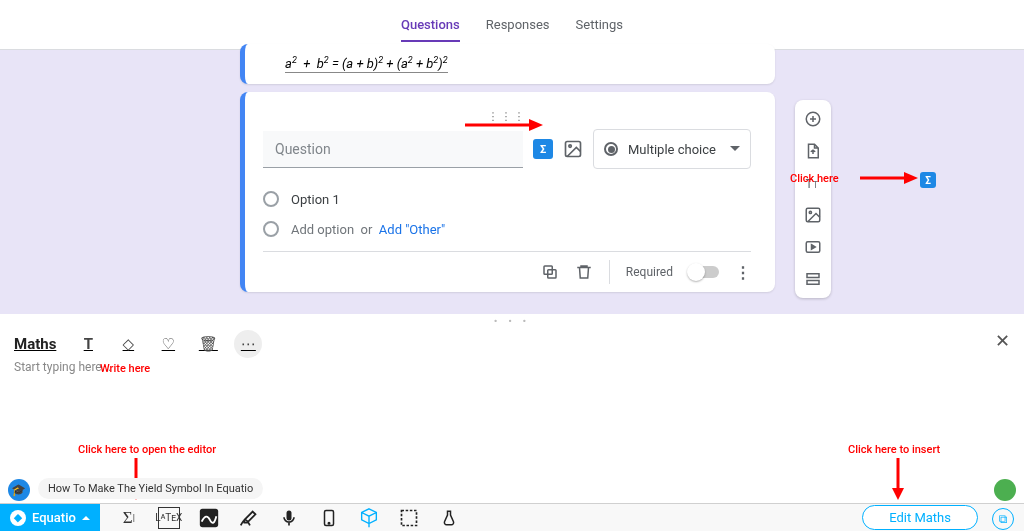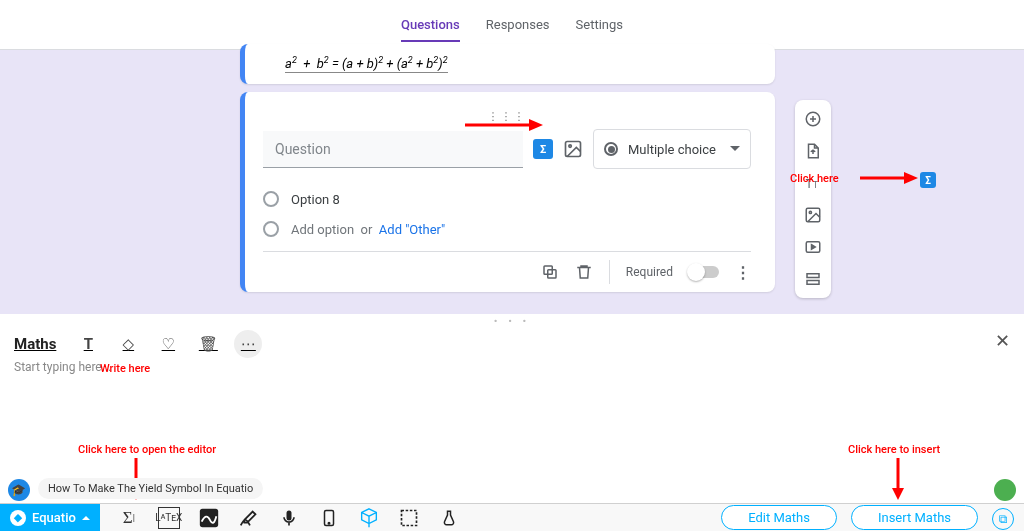--- a/index.html
+++ b/index.html
@@ -87,21 +87,21 @@
       </svg>
     <div class="qtype">
       <span class="radio-dot"></span>
       <span>Multiple choice</span>
       <span class="caret"></span>
     </div>
   </div>
   <div class="opts">
     <div class="opt">
       <span class="circ"></span>
-      <span>Option 8</span>
+      <span>Option 1</span>
     </div>
     <div class="opt">
       <span class="circ"></span>
       <span class="addother">
         <span>Add option</span>&nbsp;&nbsp;<span>or</span>&nbsp;&nbsp;<a href="#">Add "Other"</a>
       </span>
     </div>
   </div>
   <div class="card-footer">
     <svg class="f-icon" viewBox="0 0 24 24" fill="none" stroke="#5f6368" stroke-width="2">
@@ -236,16 +236,15 @@
         </svg>
       </span>
     <span class="eq-tool">
         <svg width="18" height="22" viewBox="0 0 24 24" fill="none" stroke="#222" stroke-width="2">
           <path d="M9 3h6M10 3v5l-4 9a3 3 0 003 4h6a3 3 0 003-4l-4-9V3"></path>
         </svg>
       </span>
   </div>
   <div class="eq-actions">
     <button class="act-btn">Edit Maths</button>
-    <button class="act-btn">Insert Maths</button>
     <span class="copy-round">⧉</span>
   </div>
 </div>
 
 </body></html>

